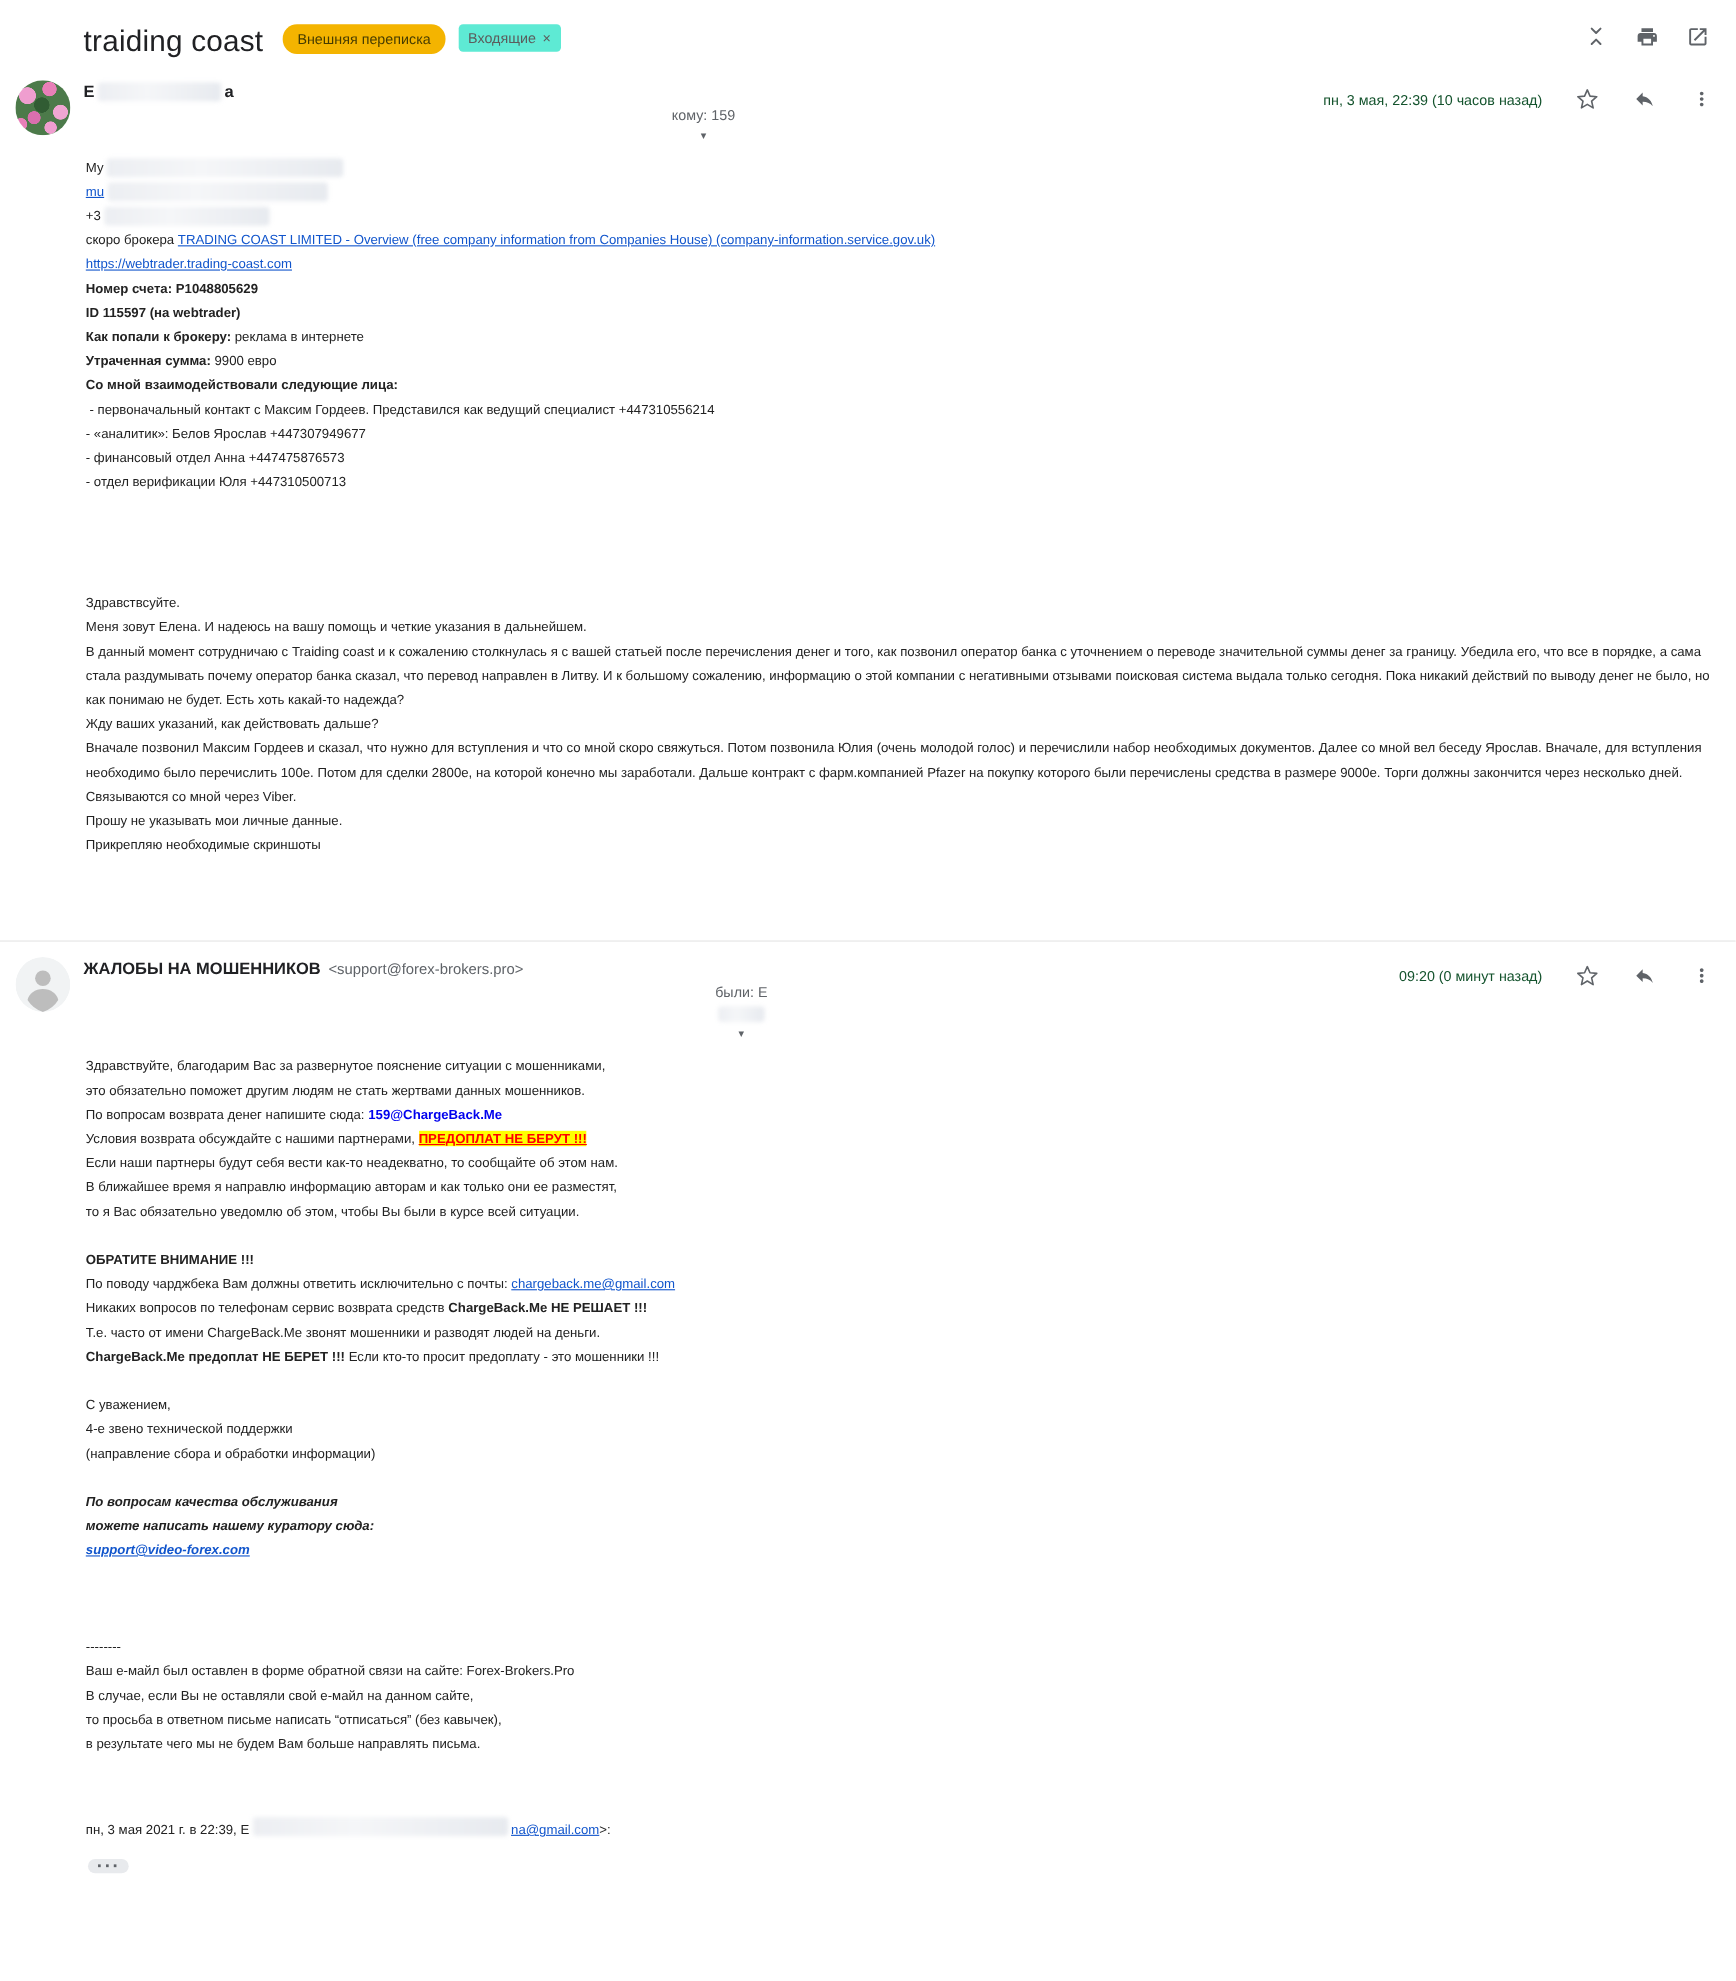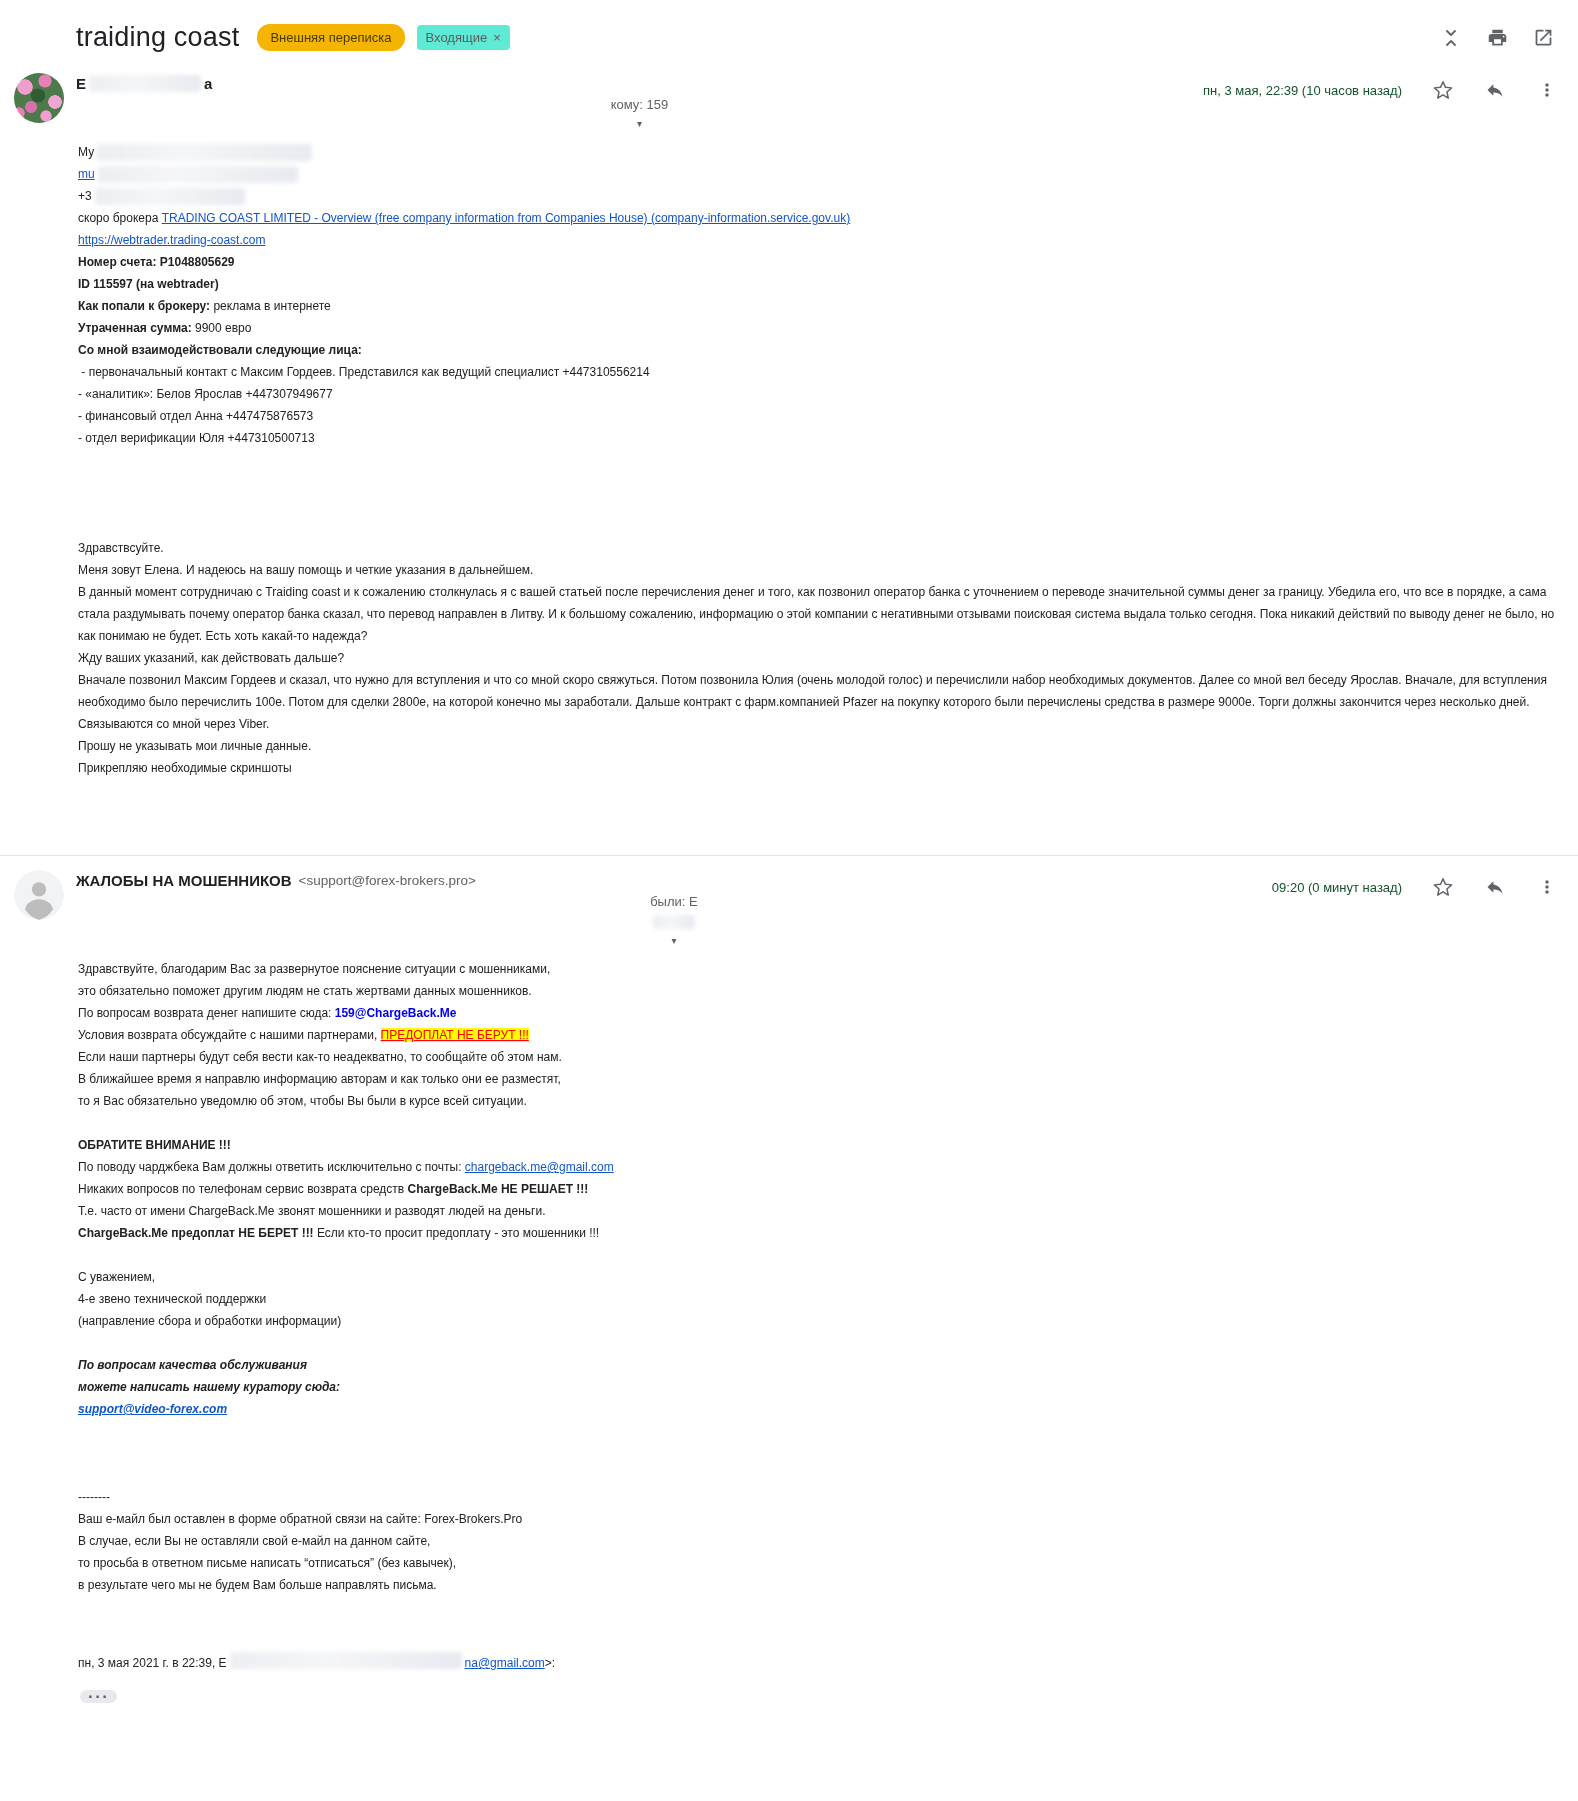--- a/index.html
+++ b/index.html
@@ -7,21 +7,21 @@
   body {
     width: 1578px;
     min-height: 1801px;
     background: #ffffff;
     font-family: "Liberation Sans", "DejaVu Sans", sans-serif;
     color: #222222;
   }
   
   .thread-header {
     display: flex;
-    align-items: center;
+    align-items: flex-start;
     padding: 22px 24px 6px 76px;
     position: relative;
   }
   .subject-title {
     font-size: 27px;
     font-weight: 400;
     color: var(--text_dark, #202124);
     margin: 0;
     letter-spacing: 0.2px;
   }
@@ -76,21 +76,21 @@
 
   
   .email-body { padding: 6px 20px 10px 78px; }
   .line { font-size: 12px; line-height: 22px; min-height: 22px; white-space: pre-wrap; color: #222; }
   .b { font-weight: bold; }
   .link { color: var(--link_blue, #1155CC); text-decoration: underline; cursor: pointer; }
   .linkbold { color: var(--link_bright, #0000EE); font-weight: bold; cursor: pointer; }
   .hl {
     background: var(--highlight_bg, #FFFF00);
     color: var(--highlight_text, #FF0000);
-    font-weight: normal;
+    font-weight: bold;
     text-decoration: underline;
   }
   .bi { font-weight: bold; font-style: italic; }
   .bilink { font-weight: bold; font-style: italic; color: var(--link_blue, #1155CC); text-decoration: underline; cursor: pointer; }
 
   .redact {
     display: inline-block;
     height: 17px;
     background: linear-gradient(90deg, #eceef2, #f5f6f8 40%, #e7eaef);
     border-radius: 3px;

